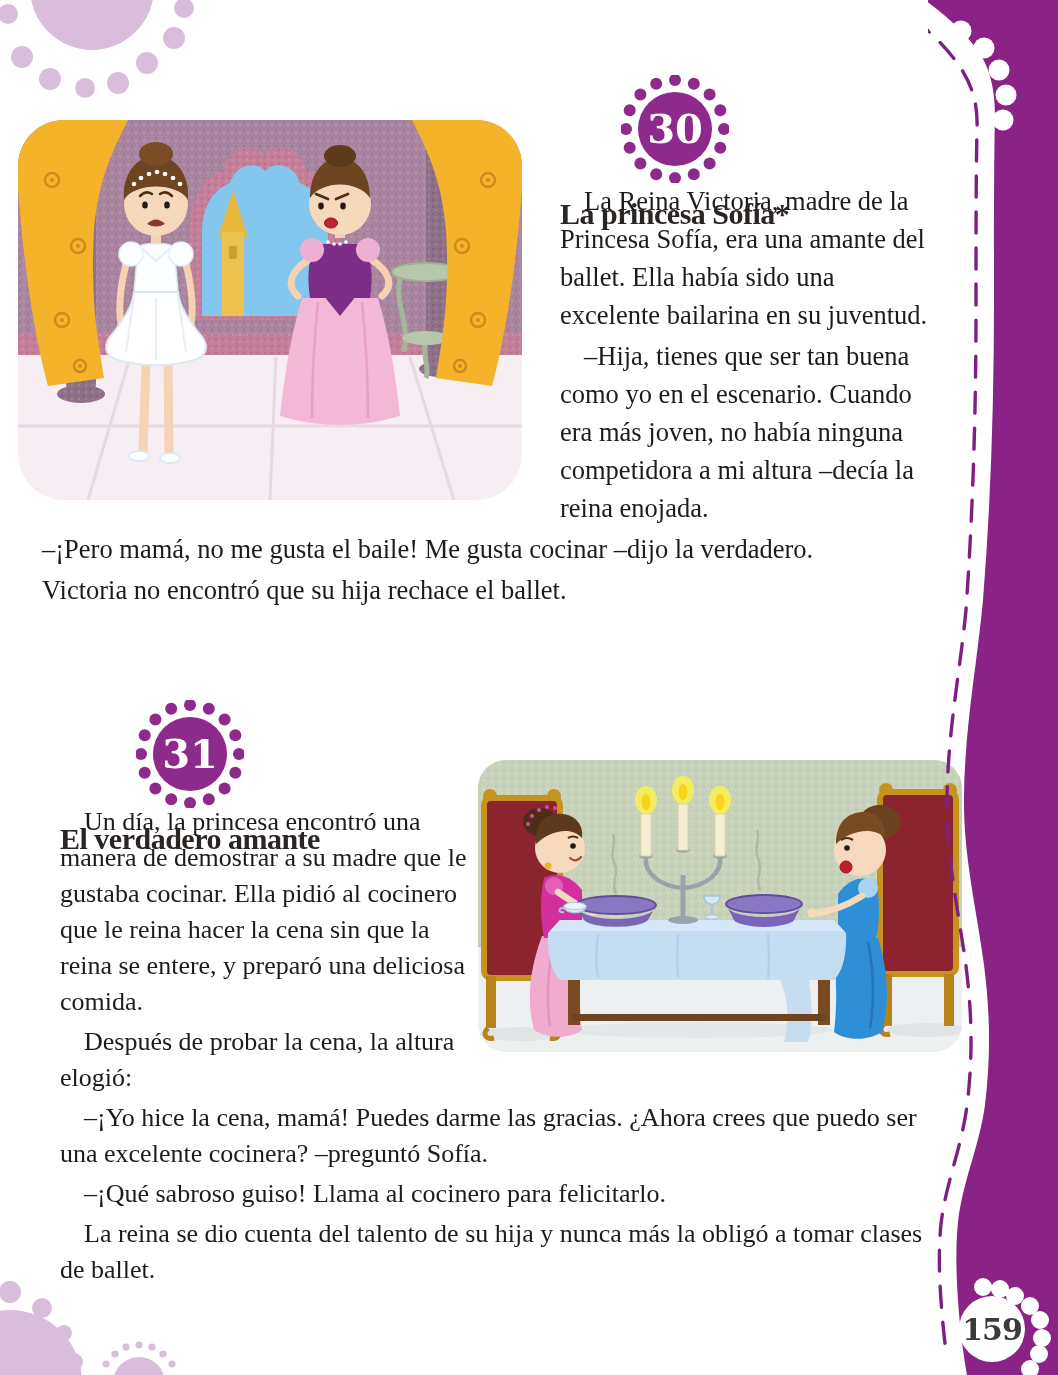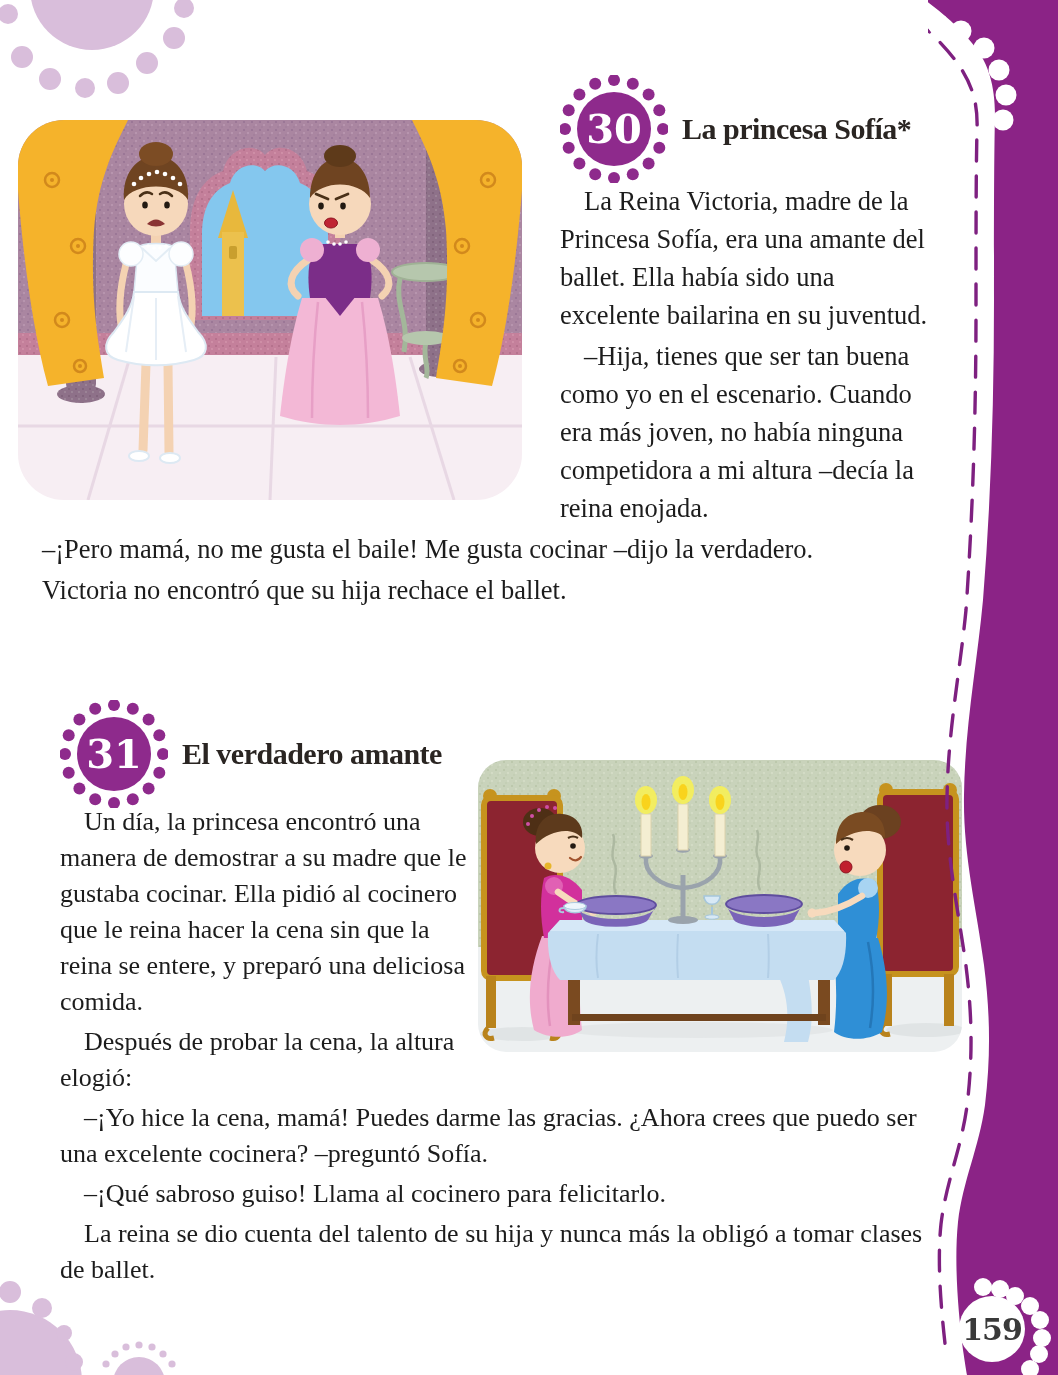--- a/index.html
+++ b/index.html
@@ -8,21 +8,21 @@
     overflow:hidden;font-family:"Liberation Serif",serif;color:#1c1c1c;
   }
   
   .deco-tl{position:absolute;left:0;top:0;}
   .deco-bl{position:absolute;left:0;top:1278px;}
   .band{position:absolute;right:0;top:0;}
   
   .story{position:absolute;}
   .story30{left:18px;top:70px;width:922px;padding-top:112px;}
   .story31{left:60px;top:696px;width:880px;padding-top:108px;}
-  .story-header{position:absolute;display:flex;align-items:center;gap:14px;}
+  .story-header{position:absolute;display:flex;align-items:center;gap:14px;flex-direction:column;}
   .story30 .story-header{left:542px;top:5px;}
   .story31 .story-header{left:0;top:4px;}
   .story-title{
     margin:0;font-family:Liberation Serif, serif;font-weight:bold;
     font-size:30px;color:#2a2522;letter-spacing:-0.5px;white-space:nowrap;
   }
   .story p{margin:0 0 3px 0;text-indent:24px;}
   .story30 p{font-size:26.5px;line-height:38px;}
   .story31 p{font-size:26px;line-height:36px;margin-bottom:4px;}
   .story31 p.narrow{max-width:424px;}

